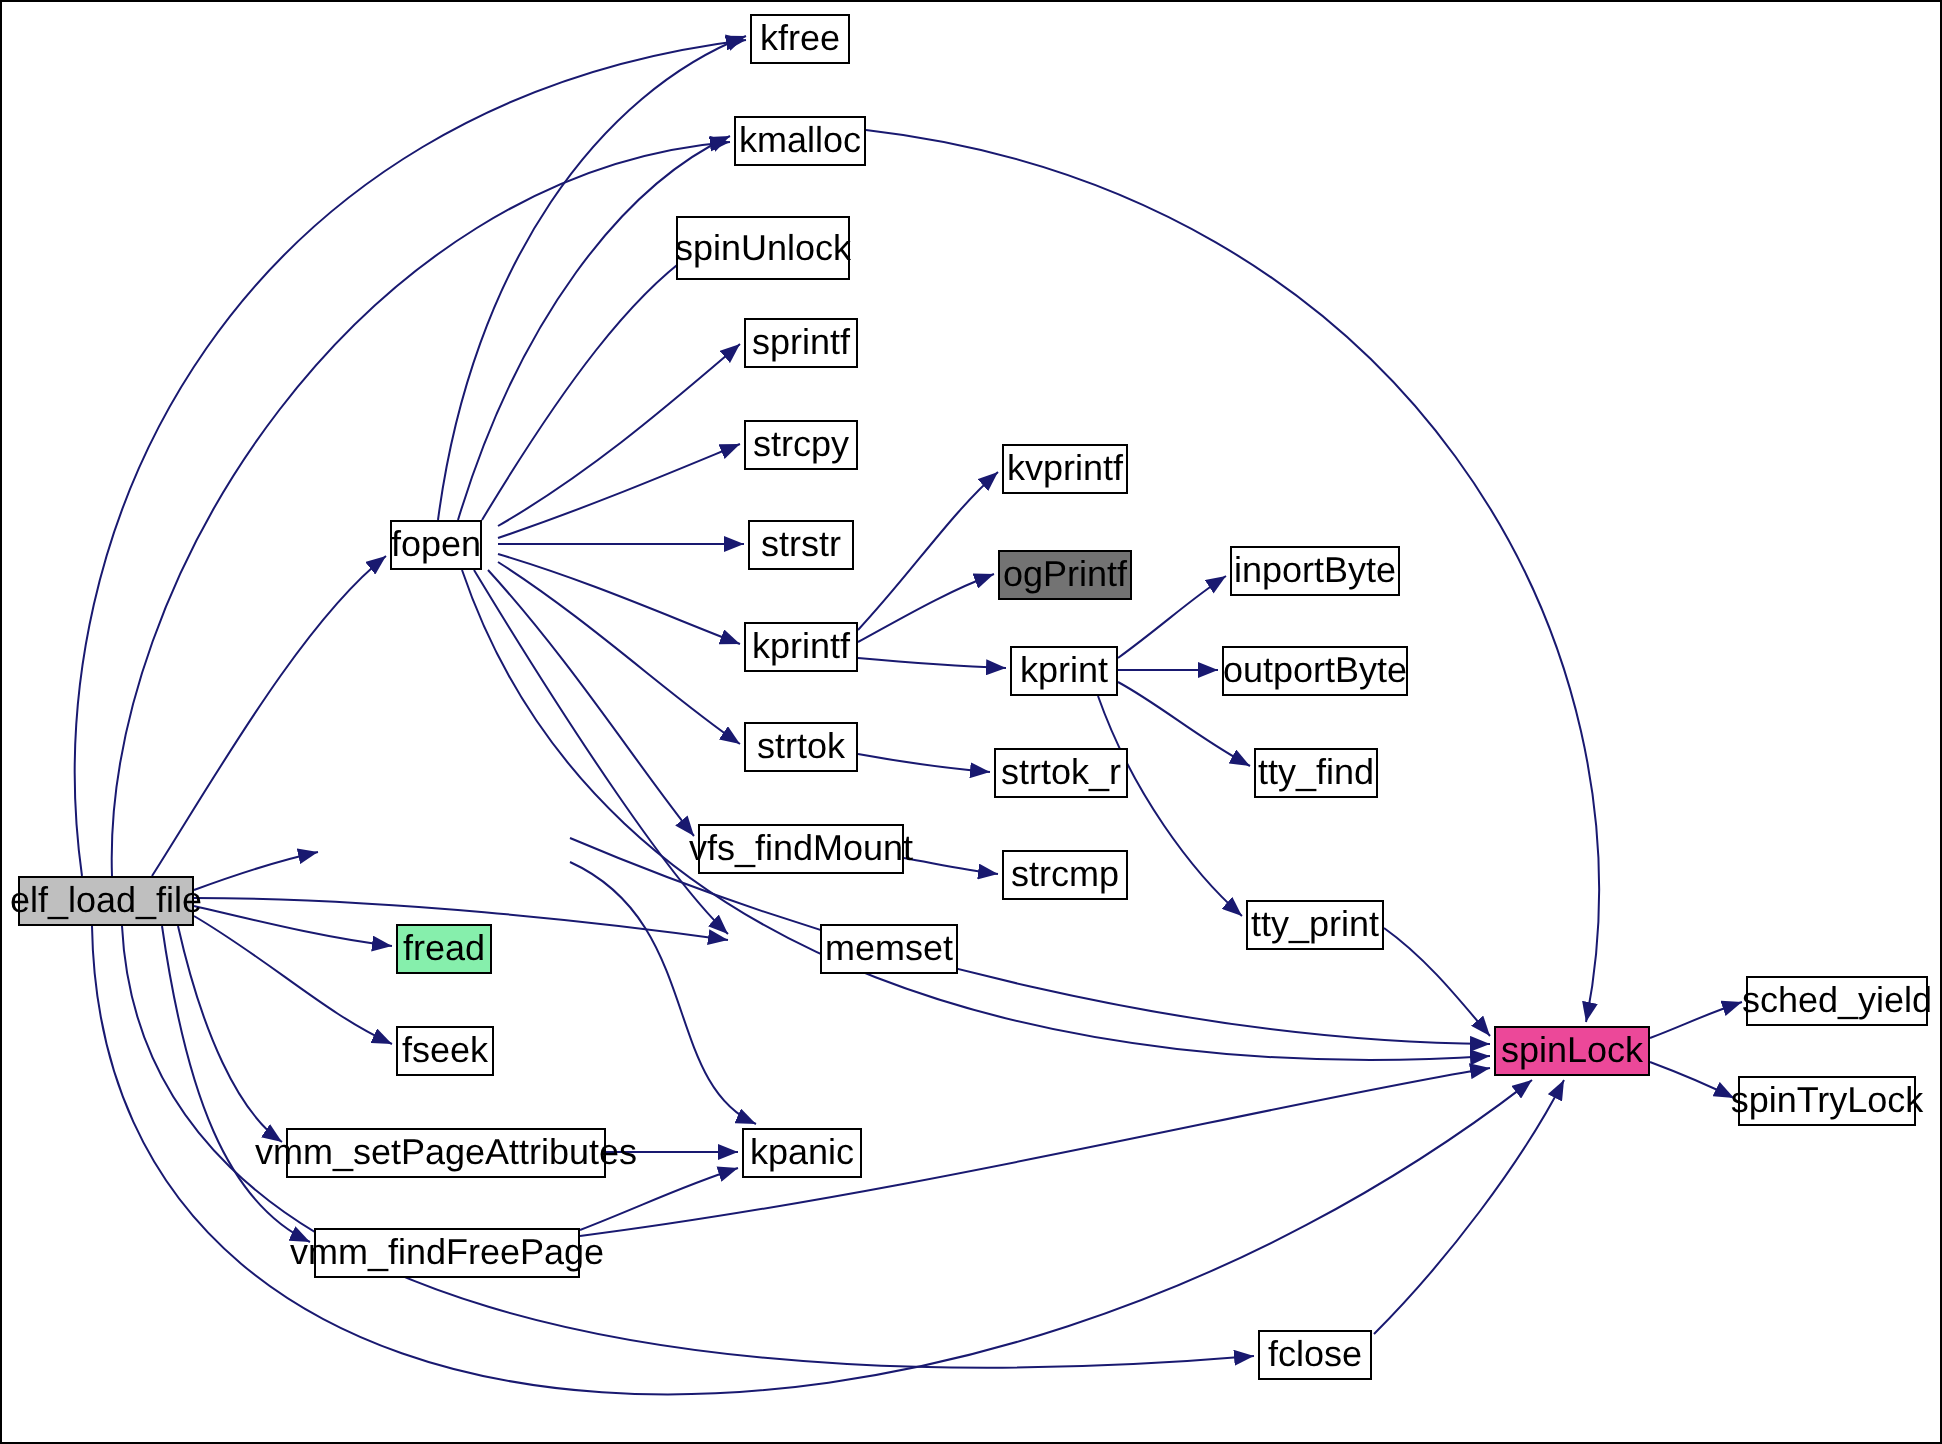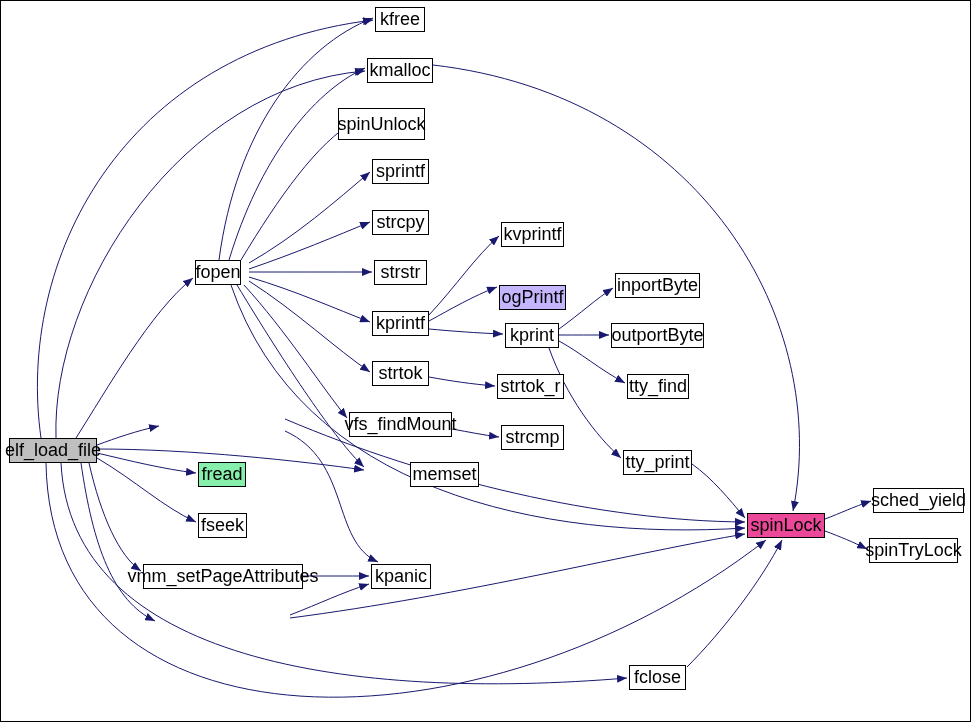--- a/index.html
+++ b/index.html
@@ -102,22 +102,23 @@
     <div class="node" style="left: 371px; top: 209px; width: 57px; height: 25px; border-color: rgb(0, 0, 0); background: rgb(255, 255, 255);">strcpy</div>
     <div class="node" style="left: 373px; top: 259px; width: 53px; height: 25px; border-color: rgb(0, 0, 0); background: rgb(255, 255, 255);">strstr</div>
     <div class="node" style="left: 371px; top: 310px; width: 57px; height: 25px; border-color: rgb(0, 0, 0); background: rgb(255, 255, 255);">kprintf</div>
     <div class="node" style="left: 371px; top: 360px; width: 57px; height: 25px; border-color: rgb(0, 0, 0); background: rgb(255, 255, 255);">strtok</div>
     <div class="node" style="left: 348px; top: 411px; width: 103px; height: 25px; border-color: rgb(0, 0, 0); background: rgb(255, 255, 255);">vfs_findMount</div>
     <div class="node" style="left: 365px; top: 461px; width: 69px; height: 25px; border-color: rgb(0, 0, 0); background: rgb(255, 255, 255); margin-left: 44px;">memset</div>
     <div class="node" style="left: 370px; top: 563px; width: 60px; height: 25px; border-color: rgb(0, 0, 0); background: rgb(255, 255, 255);">kpanic</div>
     <div class="node" style="left: 197px; top: 461px; width: 48px; height: 25px; border-color: rgb(0, 0, 0); background: #86efac;">fread</div>
     <div class="node" style="left: 197px; top: 512px; width: 49px; height: 25px; border-color: rgb(0, 0, 0); background: rgb(255, 255, 255);">fseek</div>
     <div class="node" style="left: 142px; top: 563px; width: 160px; height: 25px; border-color: rgb(0, 0, 0); background: rgb(255, 255, 255);">vmm_setPageAttributes</div>
+    <div class="node" style="left: 156px; top: 613px; width: 133px; height: 25px; border-color: rgb(0, 0, 0); background: rgb(255, 255, 255);">vmm_findFreePage</div>
     <div class="node" style="left: 500px; top: 221px; width: 63px; height: 25px; border-color: rgb(0, 0, 0); background: rgb(255, 255, 255);">kvprintf</div>
-    <div class="node" style="left: 498px; top: 284px; width: 67px; height: 25px; border-color: rgb(0, 0, 0); background: #c4b5fd;">ogPrintf</div>
+    <div class="node" style="left: 498px; top: 274px; width: 67px; height: 25px; border-color: rgb(0, 0, 0); background: #737373;">ogPrintf</div>
     <div class="node" style="left: 504px; top: 322px; width: 54px; height: 25px; border-color: rgb(0, 0, 0); background: rgb(255, 255, 255);">kprint</div>
     <div class="node" style="left: 496px; top: 373px; width: 67px; height: 25px; border-color: rgb(0, 0, 0); background: rgb(255, 255, 255);">strtok_r</div>
     <div class="node" style="left: 500px; top: 424px; width: 63px; height: 25px; border-color: rgb(0, 0, 0); background: rgb(255, 255, 255);">strcmp</div>
     <div class="node" style="left: 614px; top: 272px; width: 85px; height: 25px; border-color: rgb(0, 0, 0); background: rgb(255, 255, 255);">inportByte</div>
     <div class="node" style="left: 610px; top: 322px; width: 93px; height: 25px; border-color: rgb(0, 0, 0); background: rgb(255, 255, 255);">outportByte</div>
     <div class="node" style="left: 626px; top: 373px; width: 62px; height: 25px; border-color: rgb(0, 0, 0); background: rgb(255, 255, 255);">tty_find</div>
     <div class="node" style="left: 622px; top: 449px; width: 69px; height: 25px; border-color: rgb(0, 0, 0); background: rgb(255, 255, 255);">tty_print</div>
     <div class="node" style="left: 746px; top: 512px; width: 78px; height: 25px; border-color: rgb(0, 0, 0); background: #ec4899;">spinLock</div>
     <div class="node" style="left: 872px; top: 487px; width: 91px; height: 25px; border-color: rgb(0, 0, 0); background: rgb(255, 255, 255);">sched_yield</div>
     <div class="node" style="left: 868px; top: 537px; width: 89px; height: 25px; border-color: rgb(0, 0, 0); background: rgb(255, 255, 255);">spinTryLock</div>

